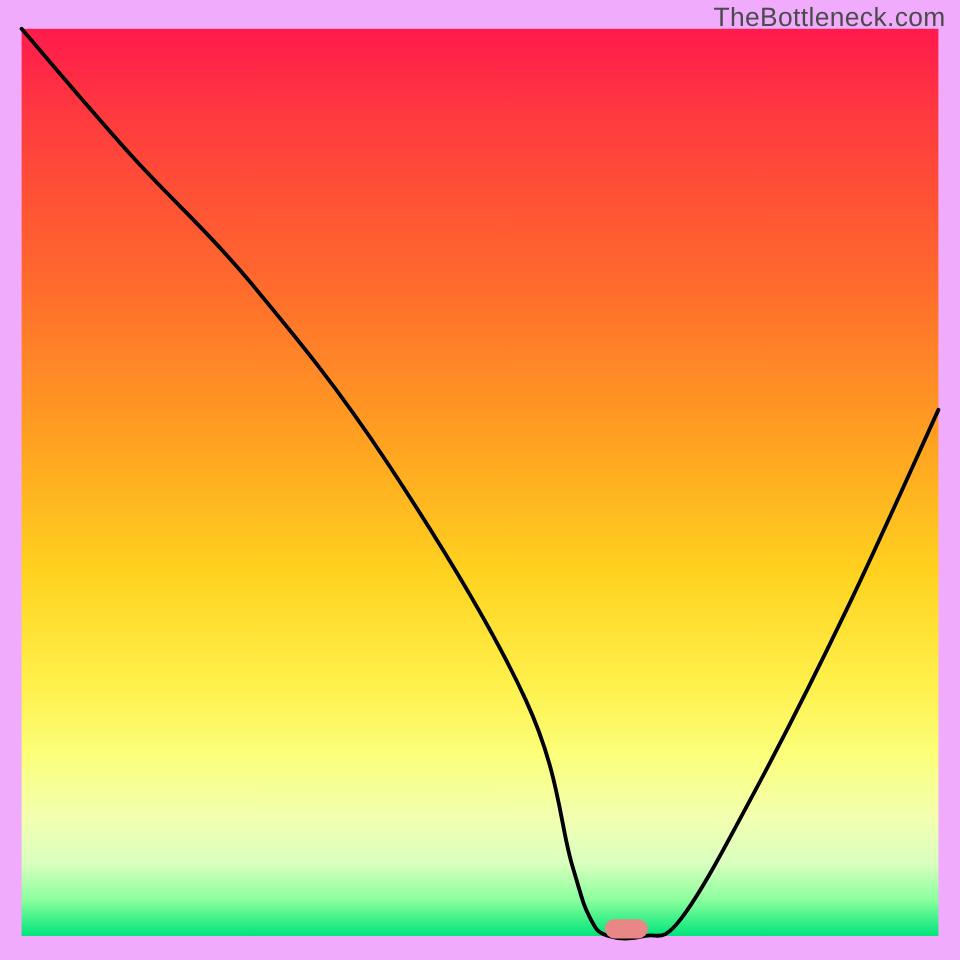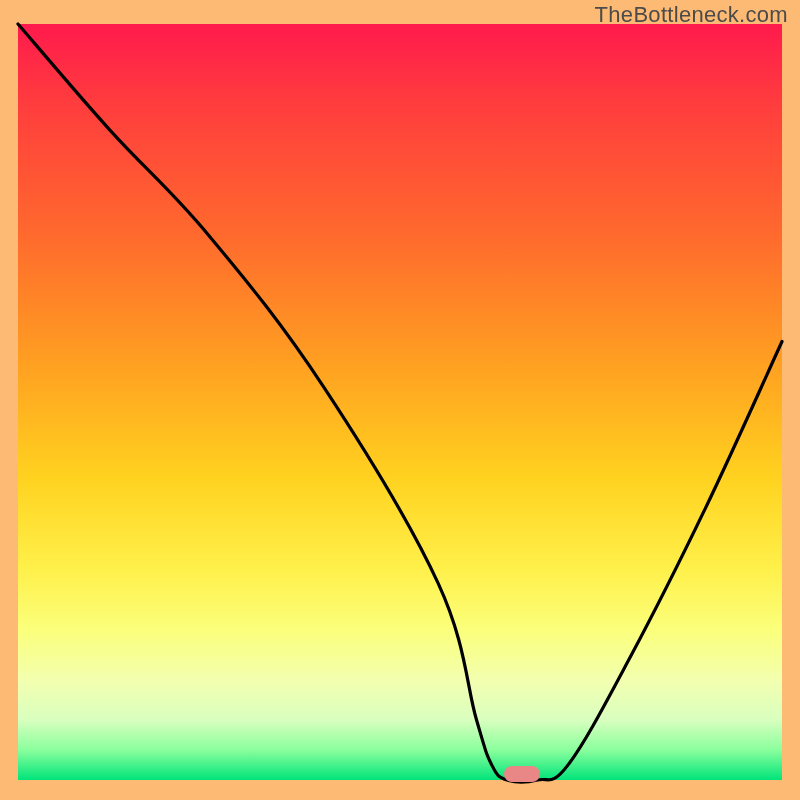--- a/index.html
+++ b/index.html
@@ -9,21 +9,21 @@
     height: 800px;
     background: #000000;
     overflow: hidden;
   }
   .frame {
     position: absolute;
     left: 0;
     top: 0;
     width: 800px;
     height: 800px;
-    background: #fdba74;
+    background: #f0abfc;
   }
   .watermark {
     position: absolute;
     top: 2px;
     right: 12px;
     color: #4b4b4b;
     font-family: Arial, Helvetica, sans-serif;
     font-size: 22px;
     letter-spacing: 0.3px;
     user-select: none;

